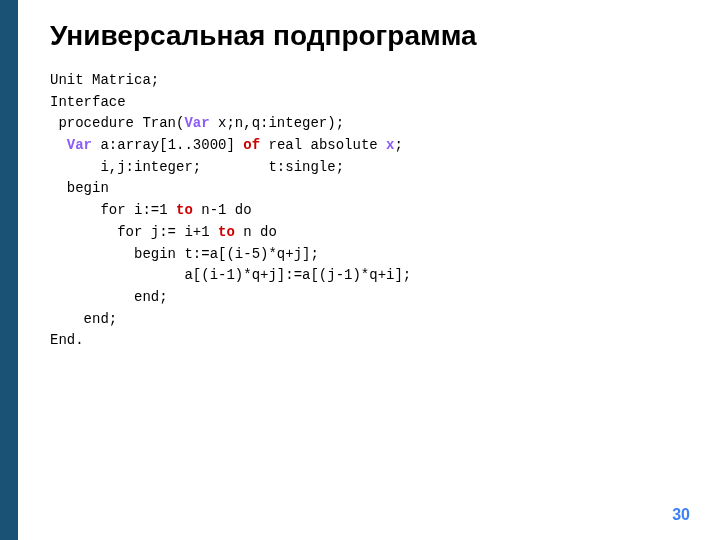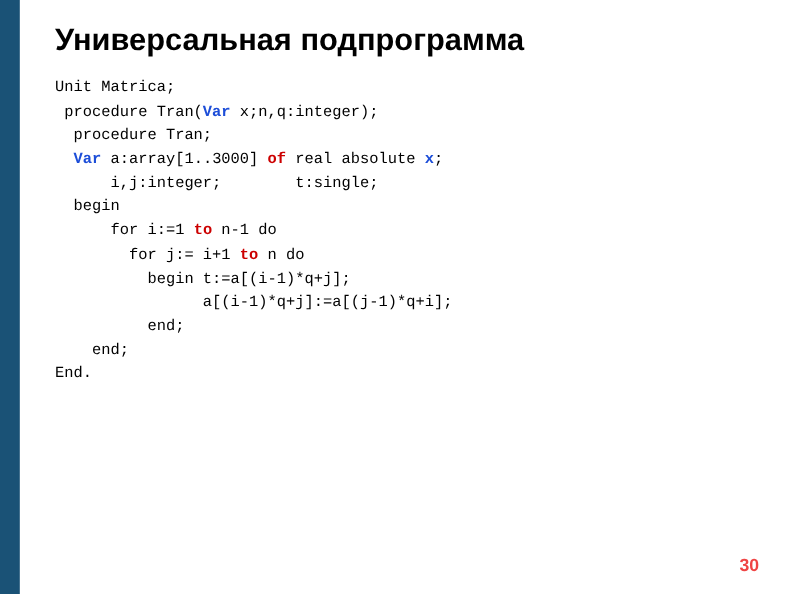--- a/index.html
+++ b/index.html
@@ -50,71 +50,71 @@
       font-size: 14px;
       line-height: 1.55;
       color: #000000;
     }
 
     .code-line {
       white-space: pre;
     }
 
     .keyword {
-      color: #1d4ed8;
+      color: #8b5cf6;
       font-weight: bold;
     }
 
     .highlight-red {
       color: #cc0000;
       font-weight: bold;
       margin-top: 20px;
     }
 
     .page-number {
       position: absolute;
       bottom: 14px;
       right: 24px;
       font-size: 16px;
       font-weight: bold;
-      color: #ef4444;
+      color: #3b82f6;
       background: #ffffff;
       padding: 2px 6px;
     }
   </style>
 </head>
 <body>
 
 <div class="slide">
   <div class="accent-bar"></div>
 
   <div class="content">
     <div class="title">Универсальная подпрограмма</div>
 
     <div class="code-block">
 
       <div class="code-line">Unit Matrica;</div>
 
+      <div class="code-line">Interface</div>
 
       <div class="code-line"> procedure Tran(<span class="keyword">Var</span> x;n,q:integer);</div>
 
 
-      <div class="code-line">  procedure Tran;</div>
 
       <div class="code-line">  <span class="keyword">Var</span> a:array[1..3000] <span class="highlight-red">of</span> real absolute <span class="keyword">x</span>;</div>
 
       <div class="code-line">      i,j:integer;        t:single;</div>
 
       <div class="code-line">  begin</div>
 
       <div class="code-line">      for i:=1 <span class="highlight-red">to</span> n-1 do</div>
 
       <div class="code-line">        for j:= i+1 <span class="highlight-red">to</span> n do</div>
 
-      <div class="code-line">          begin t:=a[(i-1)*q+j];</div>
+      <div class="code-line">          begin t:=a[(i-5)*q+j];</div>
 
       <div class="code-line">                a[(i-1)*q+j]:=a[(j-1)*q+i];</div>
 
 
       <div class="code-line">          end;</div>
 
       <div class="code-line">    end;</div>
 
       <div class="code-line">End.</div>
     </div>

